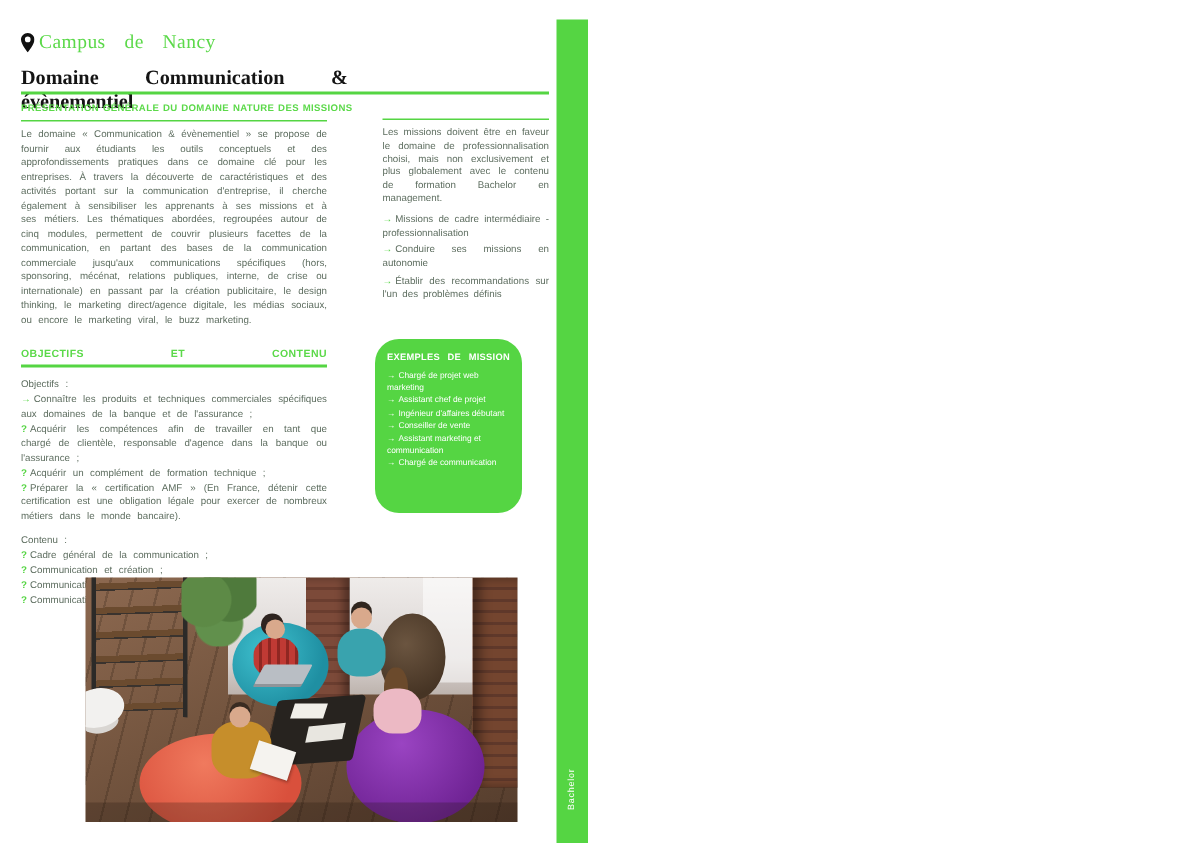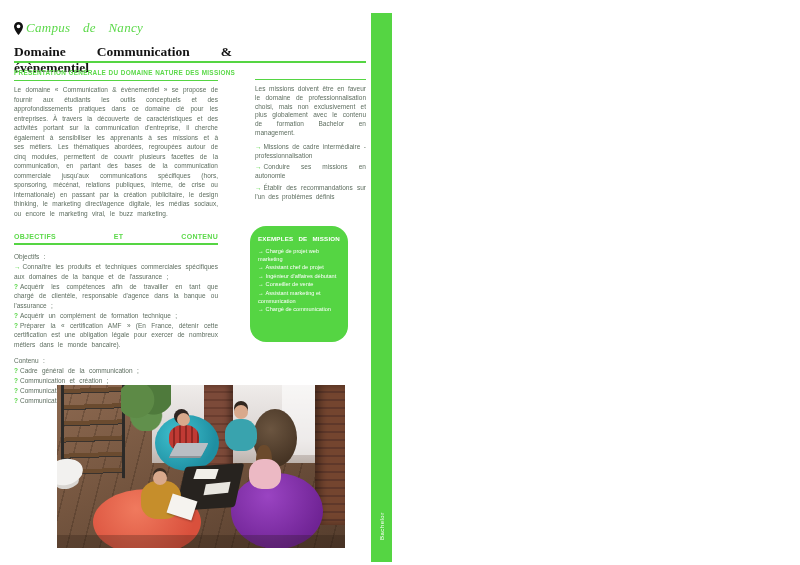--- a/index.html
+++ b/index.html
@@ -6,21 +6,21 @@
   html,body { background:#ffffff; }
   .canvas {
     position:relative; width:800px; height:565px; background:#ffffff;
     font-family:"Liberation Sans", sans-serif; overflow:hidden;
   }
   
   .campus-line { position:absolute; left:14px; top:20px; display:flex; align-items:center; gap:3px; }
   .pin-icon svg { display:block; }
   .campus-name {
     font-family:"Liberation Serif", serif; font-size:13px; color:#5cd94a;
-    word-spacing:9px; letter-spacing:0.3px;font-style:italic;
+    word-spacing:9px; letter-spacing:0.3px;
   }
   .doc-title {
     position:absolute; left:14px; top:44px; width:218px;
     font-family:"Liberation Serif", serif; font-weight:600; font-size:13.5px; color:#141414;
     text-align:justify; text-align-last:justify;
   }
   .rule { position:absolute; background:#55d543; }
   .rule-title   { left:14px; top:61px; width:352px; height:1.6px; }
   .rule-left-h  { left:14px; top:79.5px; width:204px; height:1.8px; }
   .rule-right-h { left:255px; top:78.5px; width:111px; height:1.4px; }

